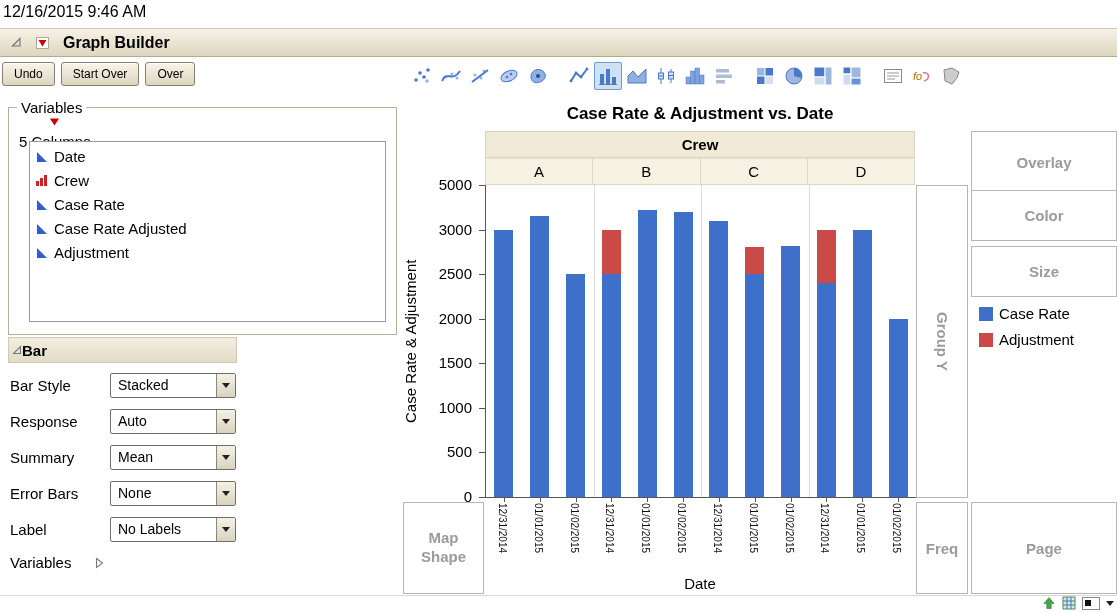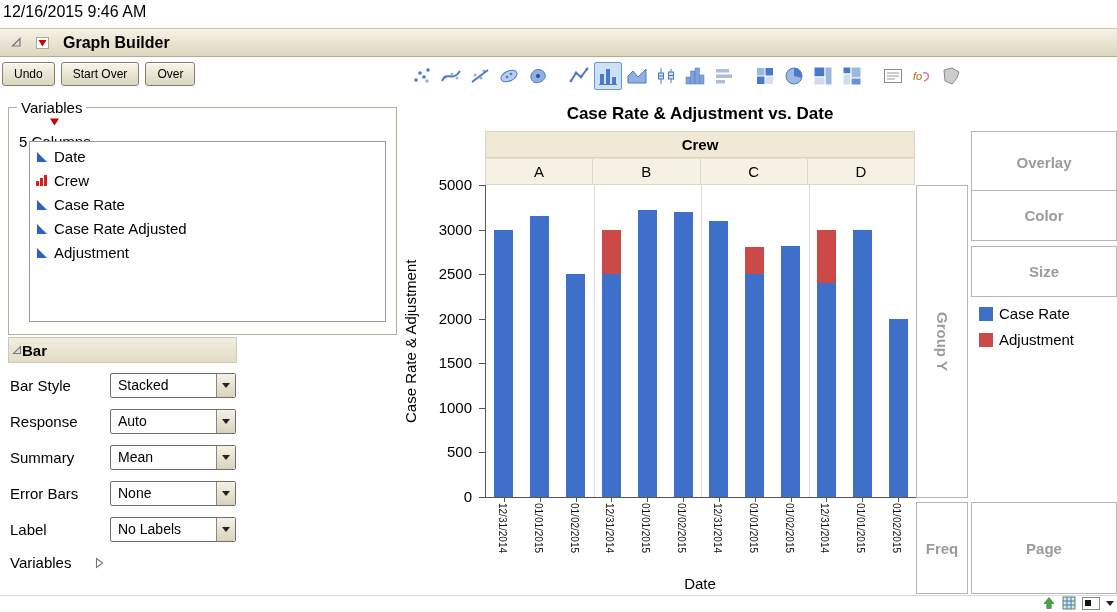--- a/index.html
+++ b/index.html
@@ -481,20 +481,23 @@
     </div>
   <div class="zone z-color">
       <span>Color</span>
     </div>
   <div class="zone z-size">
       <span>Size</span>
     </div>
   <div class="zone z-groupy">
       <span class="vtext">Group Y</span>
     </div>
+  <div class="zone z-mapshape">
+      <span>Map Shape</span>
+    </div>
   <div class="zone z-freq">
       <span>Freq</span>
     </div>
   <div class="zone z-page">
       <span>Page</span>
     </div>
 
   <div class="legend">
       <div class="lg-row">
         <span class="lg-swatch" style="background: rgb(62, 111, 201);"></span>

